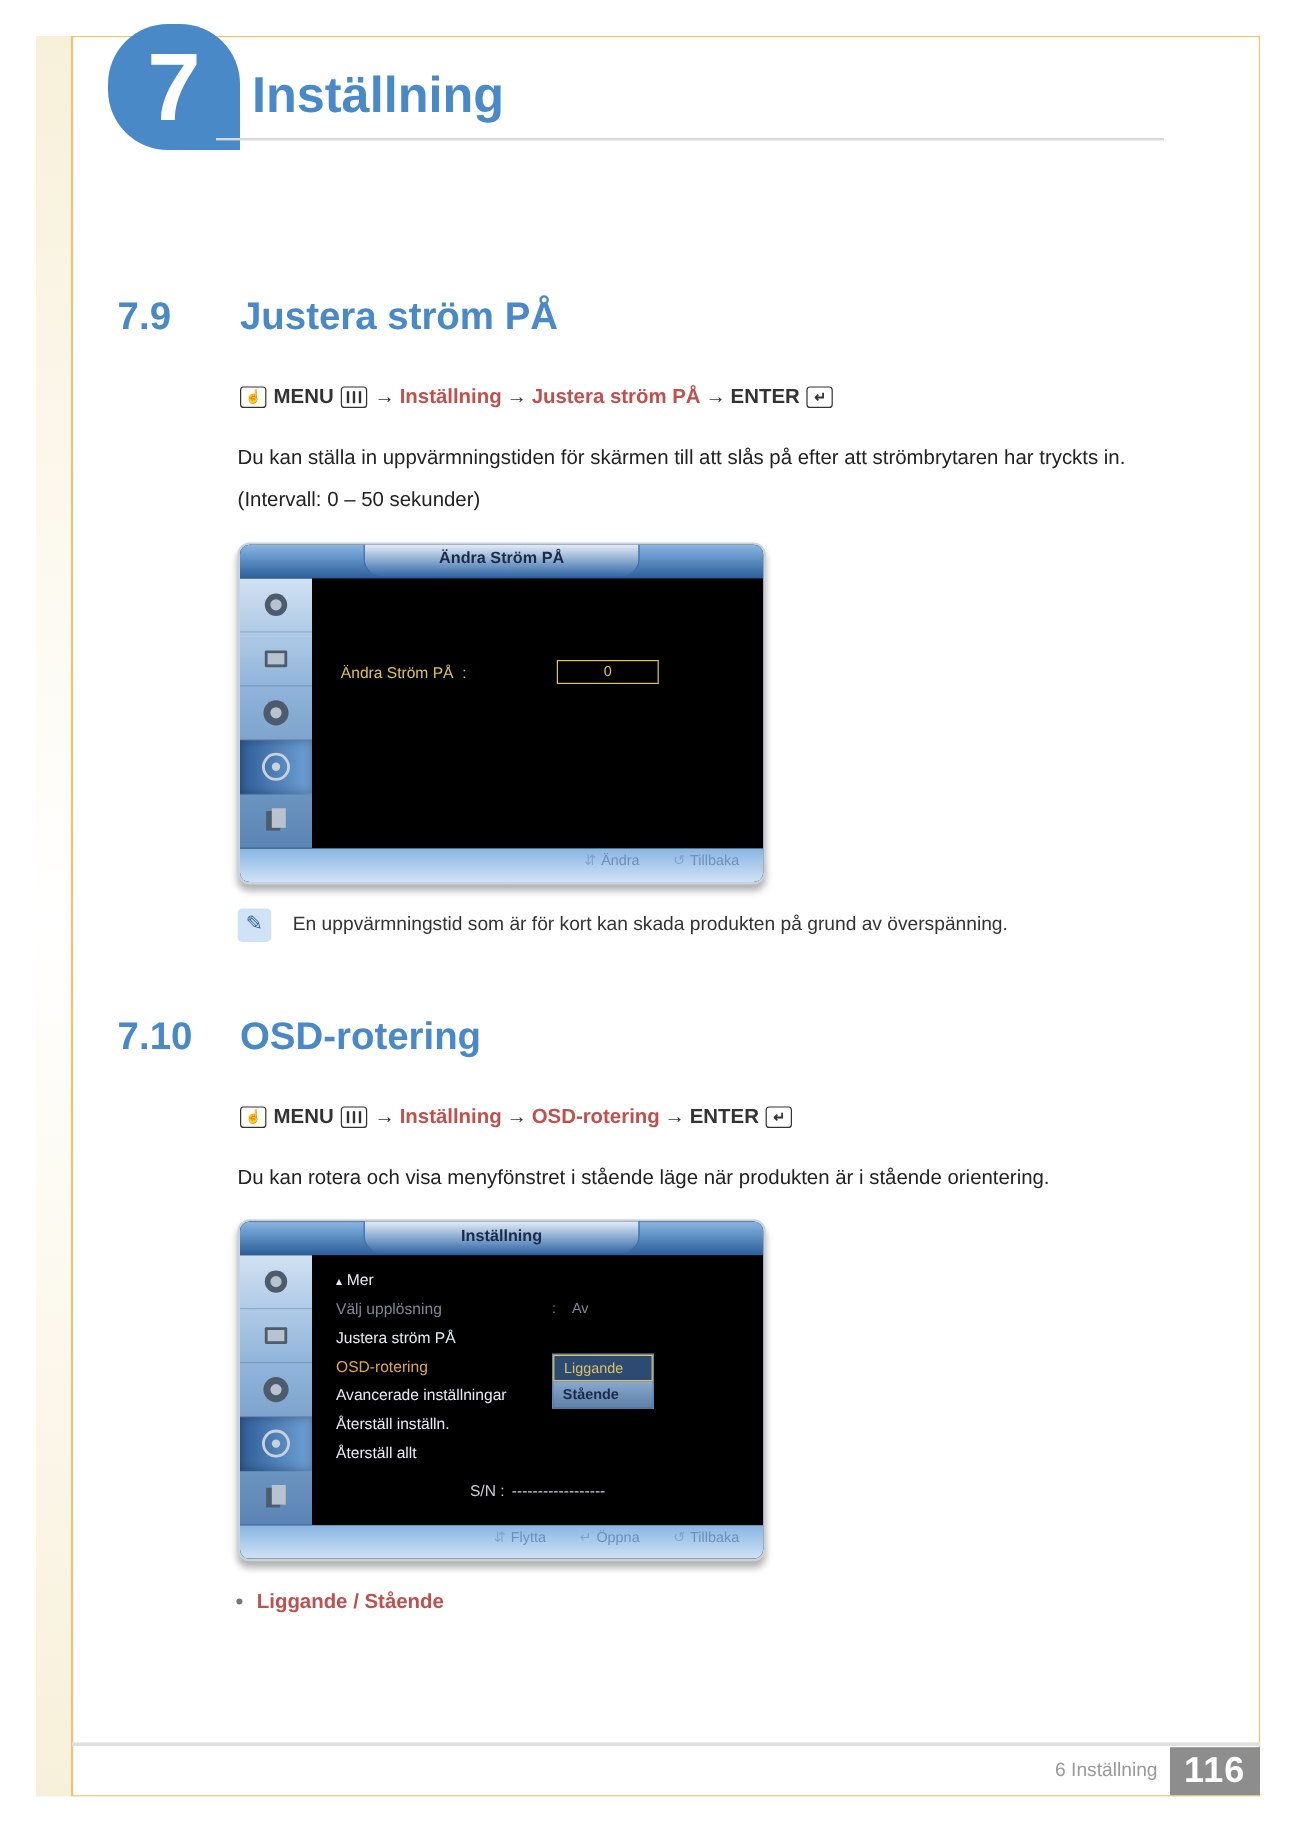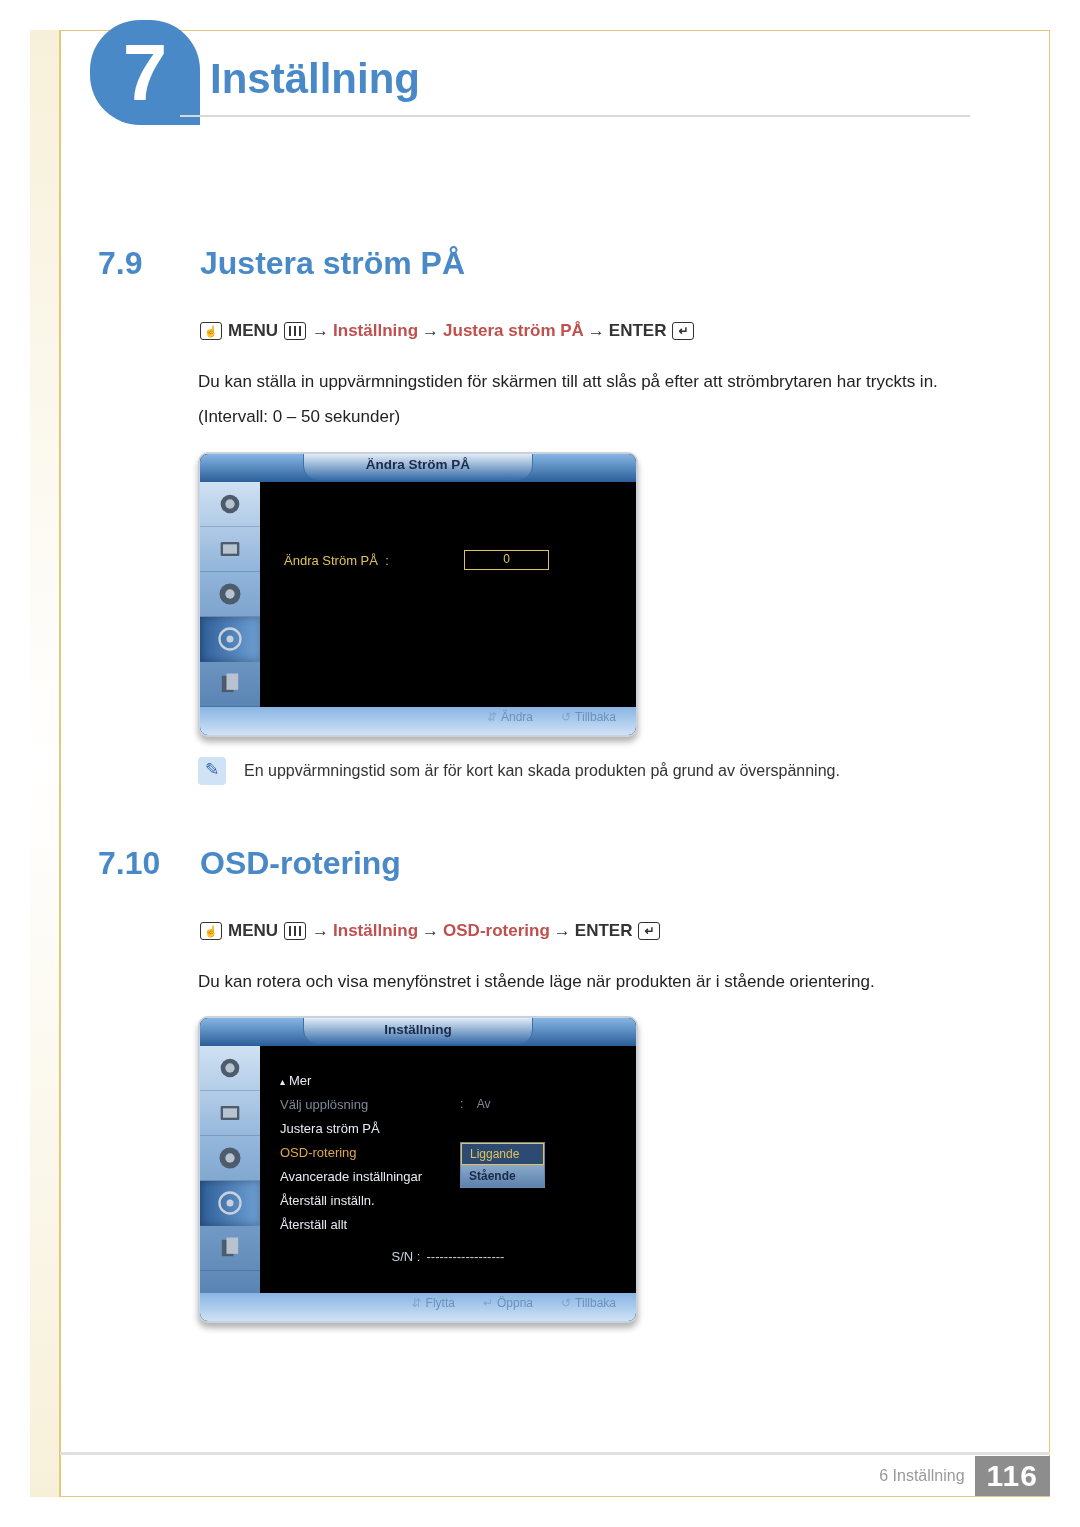--- a/index.html
+++ b/index.html
@@ -318,21 +318,21 @@
                   <circle cx="12" cy="12" r="3" fill="#c9d2da"></circle>
                 </svg>
               </div>
             <div class="osd-tab">
                 <svg viewBox="0 0 24 24">
                   <rect x="5" y="5" width="10" height="14" fill="#4d5c6c"></rect>
                   <rect x="9" y="3" width="10" height="14" fill="#b8c3cf"></rect>
                 </svg>
               </div>
           </div>
-          <div class="osd-main" style="padding:24px 20px;">
+          <div class="osd-main" style="padding:10px 20px;">
             <div class="osd-row">
                 <span class="lbl white osd-more">Mer</span>
               </div>
             <div class="osd-row">
               <span class="lbl dim">Välj upplösning</span>
               <span style="color:#7c8899;font-size:12px;">:&nbsp;</span>
               <span style="color:#7c8899;font-size:12px;">Av</span>
             </div>
             <div class="osd-row">
                 <span class="lbl white">Justera ström PÅ</span>
@@ -360,20 +360,25 @@
             </div>
           </div>
         </div>
         <div class="osd-footer">
           <span class="act act-move">Flytta</span>
           <span class="act act-open">Öppna</span>
           <span class="act act-back">Tillbaka</span>
         </div>
       </div>
 
+      <ul class="bullet-list">
+        <li>
+          <span class="red">Liggande</span><span class="red"> / </span><span class="red">Stående</span>
+        </li>
+      </ul>
     </div>
   </div>
 </div>
 
 <div class="page-footer">
   <span class="footer-text">6 Inställning</span>
   <span class="footer-badge">116</span>
 </div>
 
 </body></html>

